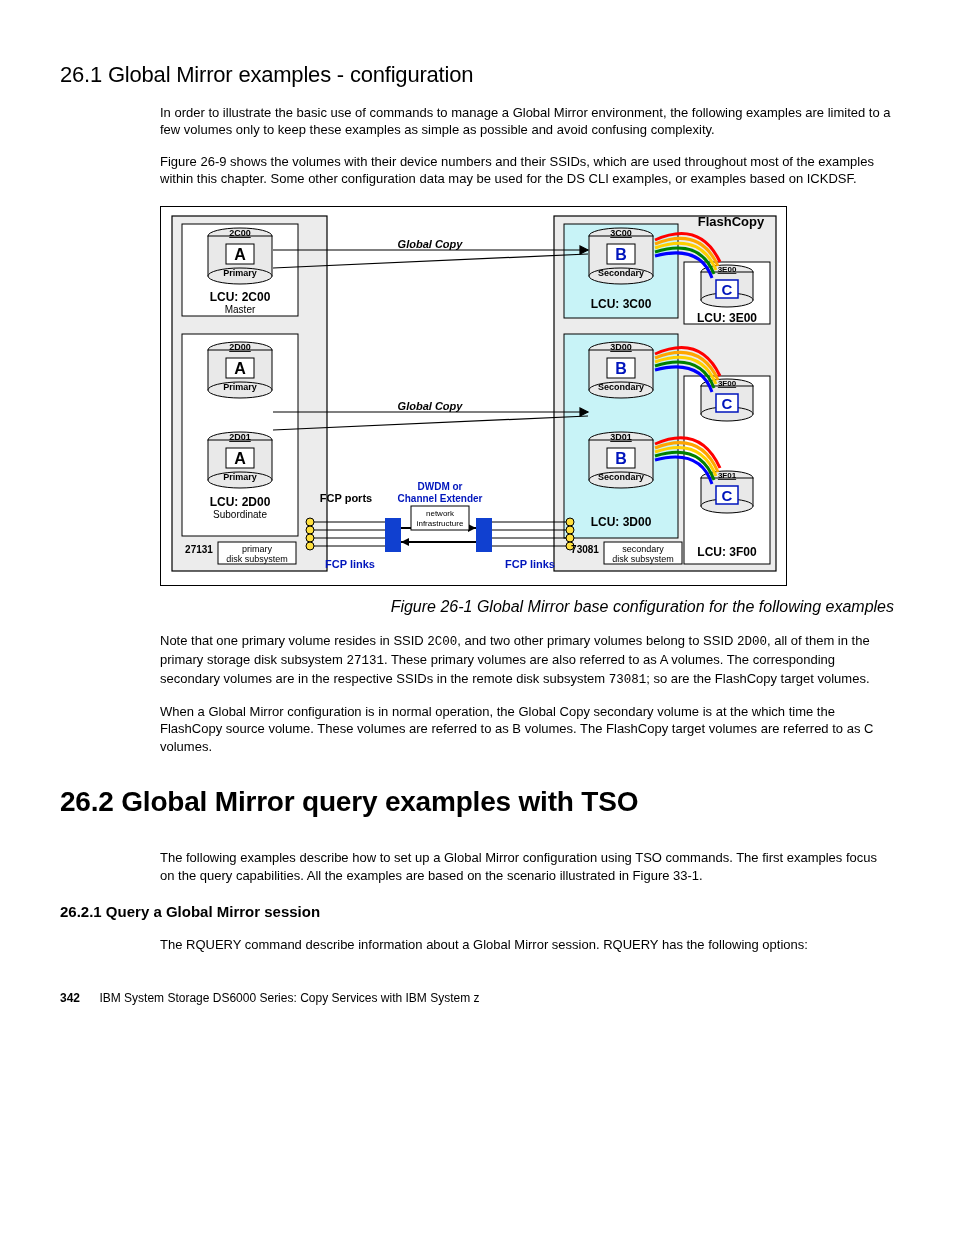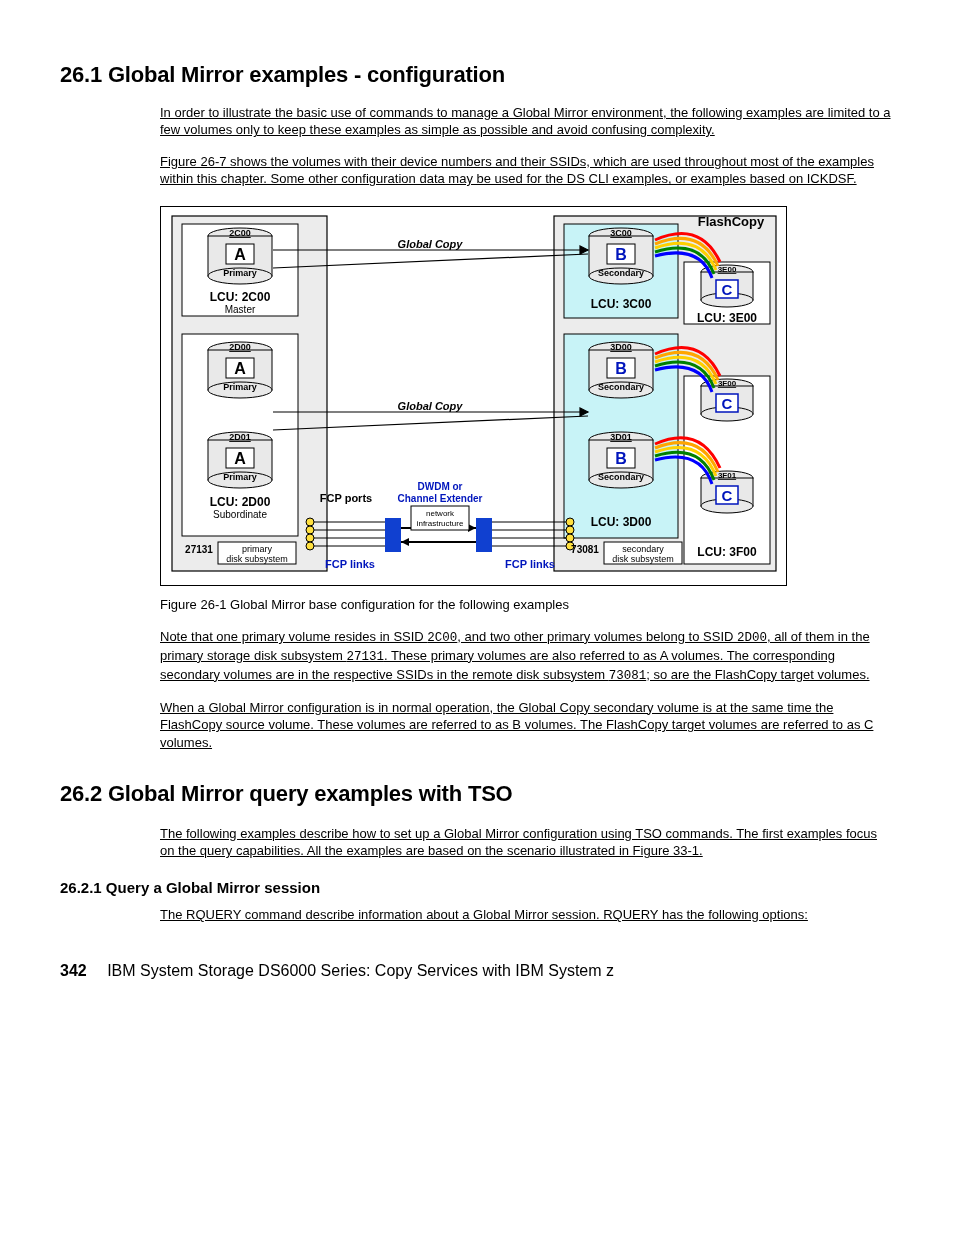--- a/index.html
+++ b/index.html
@@ -6,68 +6,69 @@
     font-family: Arial, Helvetica, sans-serif;
     margin: 0;
     padding: 60px 60px 30px 60px;
     width: 834px;
     color: #000;
     font-size: 13px;
     line-height: 1.35;
   }
   h1 {
     font-size: 22px;
-    font-weight: bold;
+    font-weight: normal;
     margin: 0 0 14px 0;
     letter-spacing: -0.2px;
   }
   h2 {
-    font-size: 22px;
+    font-size: 28px;
     font-weight: bold;
-    margin: 28px 0 16px 0;
+    margin: 28px 0 28px 0;
     letter-spacing: -0.2px;
   }
   h3 {
     font-size: 15px;
     font-weight: bold;
     margin: 18px 0 0 0;
   }
   p {
-    margin: 8px 0 14px 0;
+    margin: 14px 0 14px 0;
     padding-left: 100px;
-    text-decoration: underline;
   }
   .mono {
     font-family: "Courier New", monospace;
     font-size: 12.5px;
   }
   .figure-caption {
-    font-size: 13px;
+    font-style: italic;
+    font-size: 16px;
     margin: 6px 0 14px 100px;
+    text-align: right;
   }
   .figure-wrap {
     margin: 18px 0 4px 100px;
   }
   .footer {
     margin-top: 36px;
-    font-size: 16px;
+    font-size: 12px;
   }
   .footer .pg {
     font-weight: bold;
     margin-right: 16px;
   }
   svg text { font-family: Arial, Helvetica, sans-serif; }
 </style>
 </head>
 <body>
 
 <h1>26.1  Global Mirror examples - configuration</h1>
 
 <p>In order to illustrate the basic use of commands to manage a Global Mirror environment, the following examples are limited to a few volumes only to keep these examples as simple as possible and avoid confusing complexity.</p>
-<p>Figure 26-7 shows the volumes with their device numbers and their SSIDs, which are used throughout most of the examples within this chapter. Some other configuration data may be used for the DS CLI examples, or examples based on ICKDSF.</p>
+<p>Figure 26-9 shows the volumes with their device numbers and their SSIDs, which are used throughout most of the examples within this chapter. Some other configuration data may be used for the DS CLI examples, or examples based on ICKDSF.</p>
 
 <div class="figure-wrap">
 <svg width="627" height="380" viewBox="0 0 627 380">
 
   <rect x="0" y="0" width="627" height="380" fill="#fff" stroke="#000" stroke-width="2"></rect>
 
   <rect x="12" y="10" width="155" height="355" fill="#ececec" stroke="#000" stroke-width="1.2"></rect>
 
   <rect x="22" y="18" width="116" height="92" fill="#fff" stroke="#000"></rect>
 
@@ -246,21 +247,21 @@
   <text x="483" y="356" font-size="9" text-anchor="middle">disk subsystem</text>
 </svg>
 </div>
 
 <div class="figure-caption">Figure 26-1   Global Mirror base configuration for the following examples</div>
 
 <p>
   <span>Note that one primary volume resides in SSID </span><span class="mono">2C00</span><span>, and two other primary volumes belong to SSID </span><span class="mono">2D00</span><span>, all of them in the primary storage disk subsystem </span><span class="mono">27131</span><span>. These primary volumes are also referred to as A volumes. The corresponding secondary volumes are in the respective SSIDs in the remote disk subsystem </span><span class="mono">73081</span><span>; so are the FlashCopy target volumes.</span>
 </p>
 
-<p>When a Global Mirror configuration is in normal operation, the Global Copy secondary volume is at the same time the FlashCopy source volume. These volumes are referred to as B volumes. The FlashCopy target volumes are referred to as C volumes.</p>
+<p>When a Global Mirror configuration is in normal operation, the Global Copy secondary volume is at the which time the FlashCopy source volume. These volumes are referred to as B volumes. The FlashCopy target volumes are referred to as C volumes.</p>
 
 <h2>26.2  Global Mirror query examples with TSO</h2>
 
 <p>The following examples describe how to set up a Global Mirror configuration using TSO commands. The first examples focus on the query capabilities. All the examples are based on the scenario illustrated in Figure 33-1.</p>
 
 <h3>26.2.1  Query a Global Mirror session</h3>
 
 <p>The RQUERY command describe information about a Global Mirror session. RQUERY has the following options:</p>
 
 <div class="footer">

